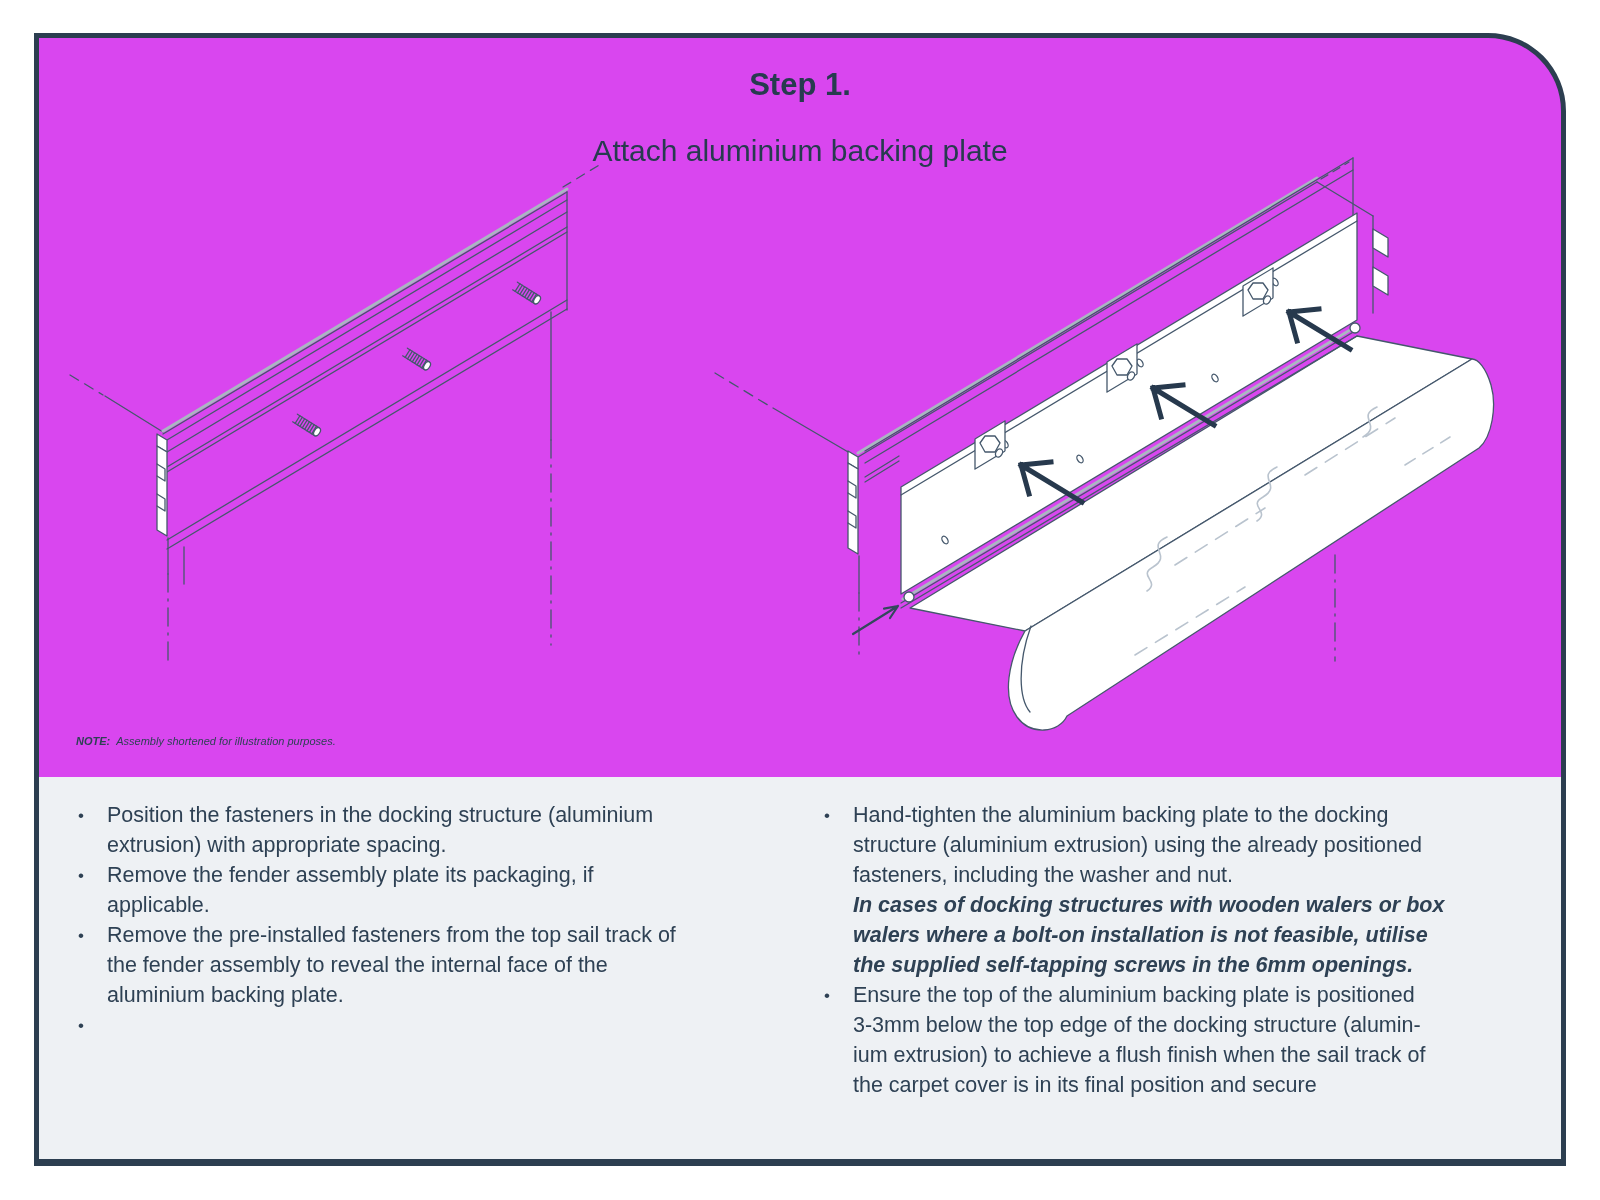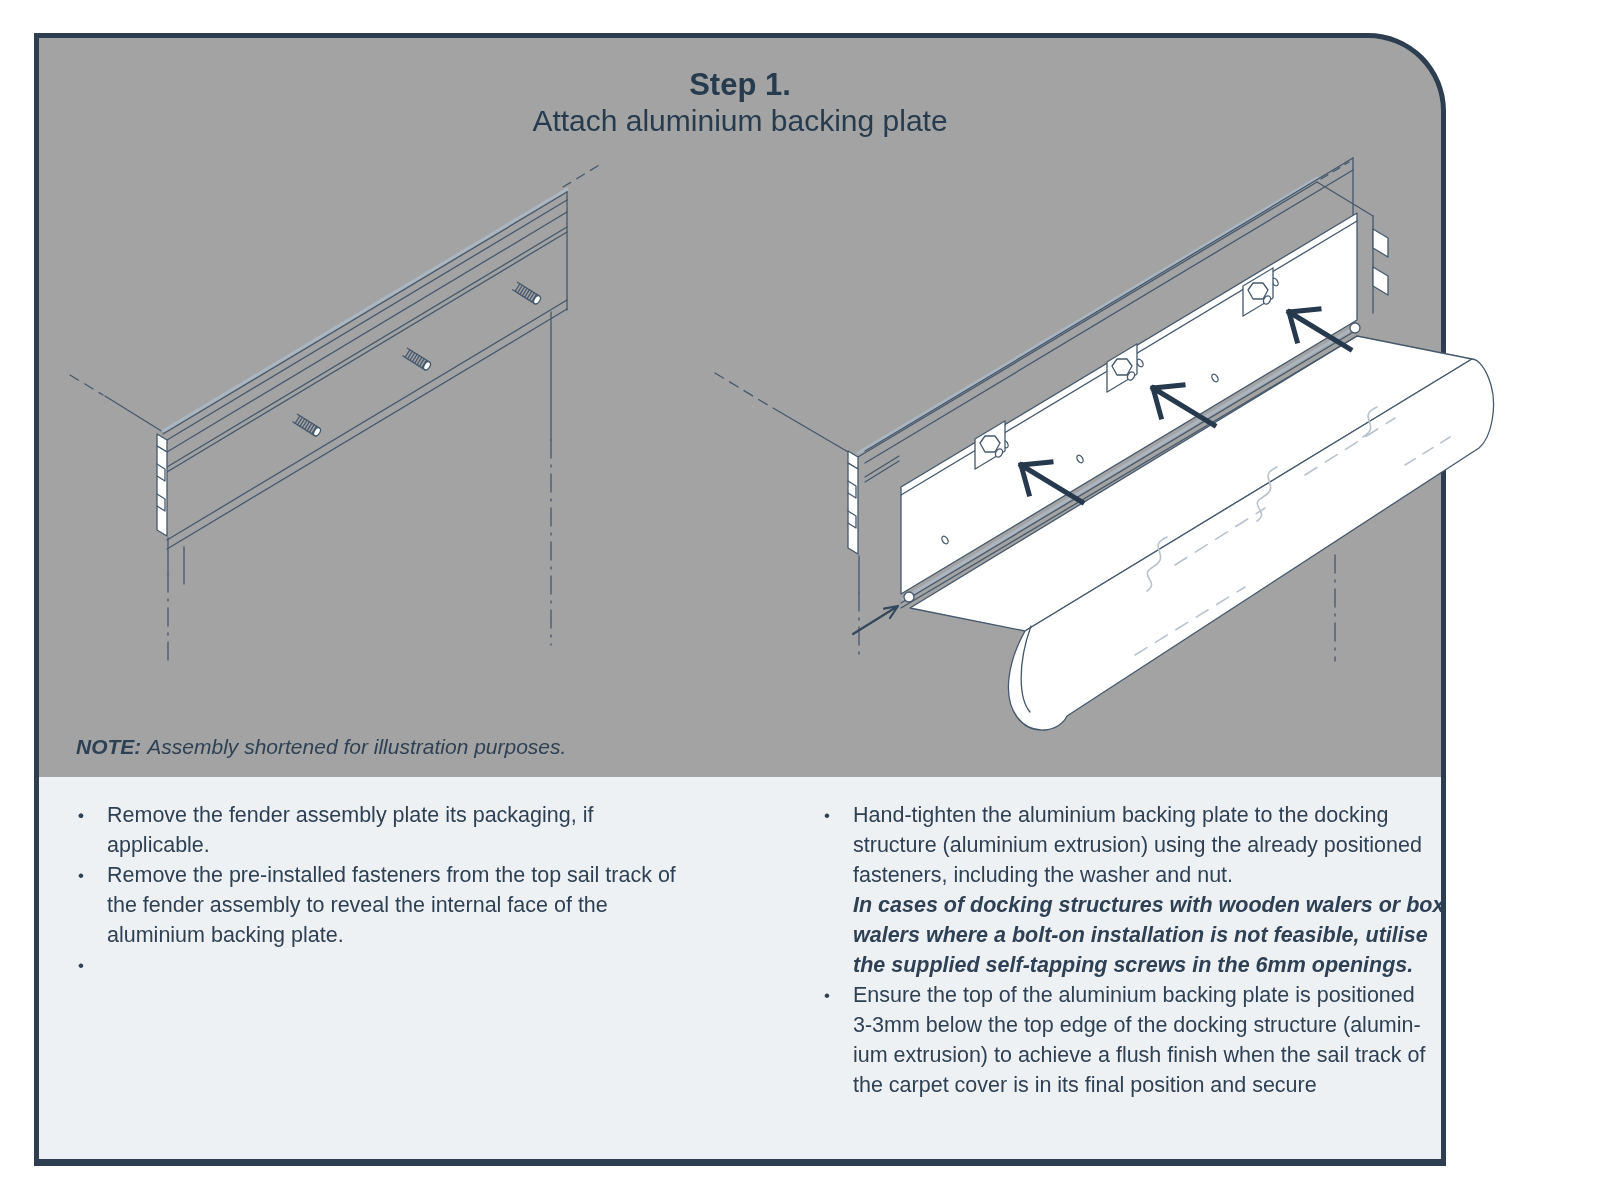--- a/index.html
+++ b/index.html
@@ -1,26 +1,26 @@
 <!DOCTYPE html>
 <html><head>
 <meta charset="utf-8">
 <style>
   html,body{margin:0;padding:0;}
   body{width:1600px;height:1200px;background:#ffffff;position:relative;overflow:hidden;
        font-family:"Liberation Sans","DejaVu Sans",sans-serif;color:#2e4154;}
-  .frame{position:absolute;left:34px;top:33px;width:1412px;height:1133px;box-sizing:border-box;
-         border:5px solid #2c3e50;border-bottom-width:7px;border-radius:0 78px 0 0;background:#a3a3a3;}
+  .frame{position:absolute;left:34px;top:33px;width:1532px;height:1133px;box-sizing:border-box;
+         border:5px solid #2c3e50;border-bottom-width:7px;border-radius:0 78px 0 0;background:#d946ef;}
   .title-block{position:absolute;top:28px;left:0;right:0;text-align:center;color:#273b4f;}
   .step-title{font-size:31px;font-weight:700;line-height:37px;}
-  .step-subtitle{font-size:30px;font-weight:400;line-height:36px;}
+  .step-subtitle{font-size:30px;font-weight:400;line-height:36px;margin-top:30px;}
   .ill{position:absolute;}
   .ill-left{left:16px;top:102px;}
   .ill-right{left:666px;top:97px;}
-  .note{position:absolute;left:37px;top:697px;font-size:21px;font-style:italic;color:#2e4154;}
+  .note{position:absolute;left:37px;top:697px;font-size:11px;font-style:italic;color:#2e4154;}
   .note-label{font-weight:700;margin-right:6px;}
   .panel{position:absolute;left:0;right:0;bottom:0;height:382px;background:#eef1f4;}
   ul.col{list-style:none;margin:0;padding:0;position:absolute;}
   .col-left{left:37px;top:762px;width:714px;}
   .col-right{left:783px;top:762px;width:724px;}
   .bullet-item{position:relative;padding-left:31px;font-size:21.5px;line-height:30px;color:#2e4154;margin:0;}
   .dot{position:absolute;left:2px;top:1px;font-size:17px;}
   .content{white-space:pre-line;}
   .seg-bold_italic{font-weight:700;font-style:italic;}
   svg .ln{stroke:#45586c;stroke-width:1.3;fill:none;stroke-linecap:round;stroke-linejoin:round;}
@@ -170,21 +170,22 @@
         <path class="arrow" d="M645,214 L584,177 M584,177 l30,-3 M584,177 l8,29"></path>
       </g>
     </svg>
 
     <div class="note">
       <span class="note-label">NOTE:</span><span class="note-text">Assembly shortened for illustration purposes.</span>
     </div>
 
     <div class="panel"></div>
     <ul class="col col-left">
-        <li class="bullet-item"><span class="dot">•</span></li>
+        <li class="bullet-item"><span class="dot">•</span><span class="content"><span class="seg-normal">Position the fasteners in the docking structure (aluminium
+extrusion) with appropriate spacing.</span></span></li>
         <li class="bullet-item"><span class="dot">•</span><span class="content"><span class="seg-normal">Remove the fender assembly plate its packaging, if
 applicable.</span></span></li>
         <li class="bullet-item"><span class="dot">•</span><span class="content"><span class="seg-normal">Remove the pre-installed fasteners from the top sail track of
 the fender assembly to reveal the internal face of the
 aluminium backing plate.</span></span></li>
         <li class="bullet-item"><span class="dot">•</span></li>
       </ul>
     <ul class="col col-right">
         <li class="bullet-item"><span class="dot">•</span><span class="content"><span class="seg-normal">Hand-tighten the aluminium backing plate to the docking
 structure (aluminium extrusion) using the already positioned

